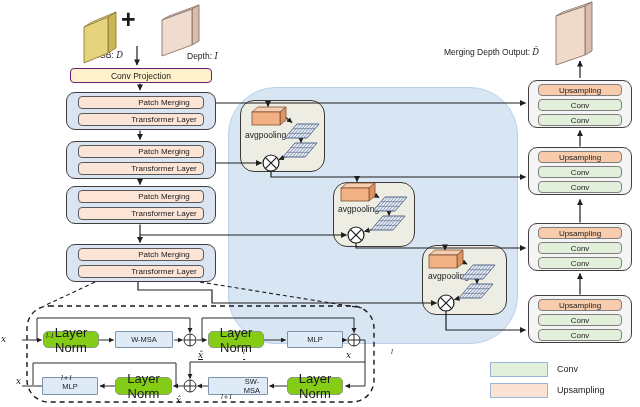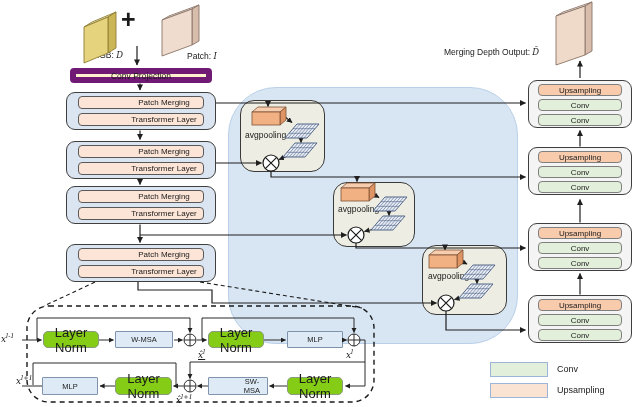--- a/index.html
+++ b/index.html
@@ -3,33 +3,33 @@
 <meta charset="utf-8">
 <style>
   html,body{margin:0;padding:0;background:#fff;}
   .canvas{position:relative;width:640px;height:407px;background:#ffffff;
     font-family:"Liberation Sans",sans-serif;color:#1a1a1a;overflow:hidden;}
   .abs{position:absolute;box-sizing:border-box;}
   .cc{display:flex;align-items:center;justify-content:center;text-align:center;}
   .region{background:#D8E6F4;border:1.5px solid #BAD0E8;border-radius:48px;}
   .stage{background:#DBE5F2;border:1.3px solid #3f3f3f;border-radius:9px;}
   .pbox{background:#FCE4D6;border:1px solid #595959;border-radius:4px;font-size:8px;padding-left:46px;}
-  .proj{background:#FFF2CC;border:6px solid #701a75;border-radius:4px;font-size:8.5px;}
+  .proj{background:#FFF2CC;border:1px solid #701a75;border-radius:4px;font-size:8.5px;}
   .ustack{background:#F4F4F4;border:1.3px solid #3f3f3f;border-radius:9px;}
   .ubox{background:#F8CBAD;border:1px solid #7f7f7f;border-radius:4px;font-size:8px;}
   .cbox{background:#E2EFDA;border:1px solid #7f7f7f;border-radius:4px;font-size:8px;}
   .avgblk{background:#EDEDE3;border:1.3px solid #3a3a3a;border-radius:14px;}
   .avglbl{font-size:8.5px;}
   .dgreen{background:#84cc16;border:1px solid #8a9a7c;border-radius:5px;font-size:13px;}
   .dblue{background:#DEEBF7;border:1px solid #7f93ad;border-radius:1px;font-size:7.5px;}
   .lbl{font-size:8.5px;white-space:nowrap;}
   .legtxt{font-size:9px;}
   .mathv{font-family:"DejaVu Serif",serif;font-style:italic;}
   .math{font-family:"DejaVu Serif",serif;font-style:italic;font-size:9px;white-space:nowrap;}
-  .math sup{font-size:6.5px;}
+  .math sup{font-size:6.5px;margin-left:40px;}
   .plus{font-size:25px;font-weight:bold;line-height:1;}
   .swatch{border:1px solid #9CB4D8;}
   svg.ovl{position:absolute;left:0;top:0;pointer-events:none;}
 </style>
 </head>
 <body>
 
 <div class="canvas">
 
   <div class="abs region" style="left:228px;top:87px;width:290px;height:257px;"></div>
@@ -94,21 +94,21 @@
   <div class="abs dgreen cc" style="left:287px;top:377px;width:56px;height:18px;">Layer Norm</div>
 
   <div class="abs math" style="left:1px;top:332px;"><span>x</span><sup>l-1</sup></div>
   <div class="abs math" style="left:198px;top:348px;text-decoration:underline;"><span>x̂</span><sup>l</sup></div>
   <div class="abs math" style="left:346px;top:348px;"><span>x</span><sup>l</sup></div>
   <div class="abs math" style="left:176px;top:393px;font-style:italic;"><span>x̂</span><sup>l+1</sup></div>
   <div class="abs math" style="left:16px;top:374px;"><span>x</span><sup>l+1</sup></div>
 
   <div class="abs plus" style="left:121px;top:7px;">+</div>
   <div class="abs lbl" style="left:93px;top:50px;"><span>RGB: </span><span class="mathv">D</span></div>
-  <div class="abs lbl" style="left:187px;top:51px;"><span>Patch: </span><span class="mathv">I</span></div>
+  <div class="abs lbl" style="left:187px;top:51px;"><span>Depth: </span><span class="mathv">I</span></div>
   <div class="abs lbl" style="left:444px;top:47px;"><span>Merging Depth Output: </span><span class="mathv">D̄</span></div>
 
   <div class="abs swatch" style="left:490px;top:362px;width:58px;height:15px;background:#E2EFDA;"></div>
   <div class="abs legtxt" style="left:557px;top:364px;">Conv</div>
   <div class="abs swatch" style="left:490px;top:383px;width:58px;height:15px;background:#FBE3D3;"></div>
   <div class="abs legtxt" style="left:557px;top:385px;">Upsampling</div>
 
   <svg class="ovl" width="640" height="407" viewBox="0 0 640 407">
     <defs>
       <marker id="ah" markerWidth="7" markerHeight="6" refX="4.6" refY="2.5" orient="auto">

